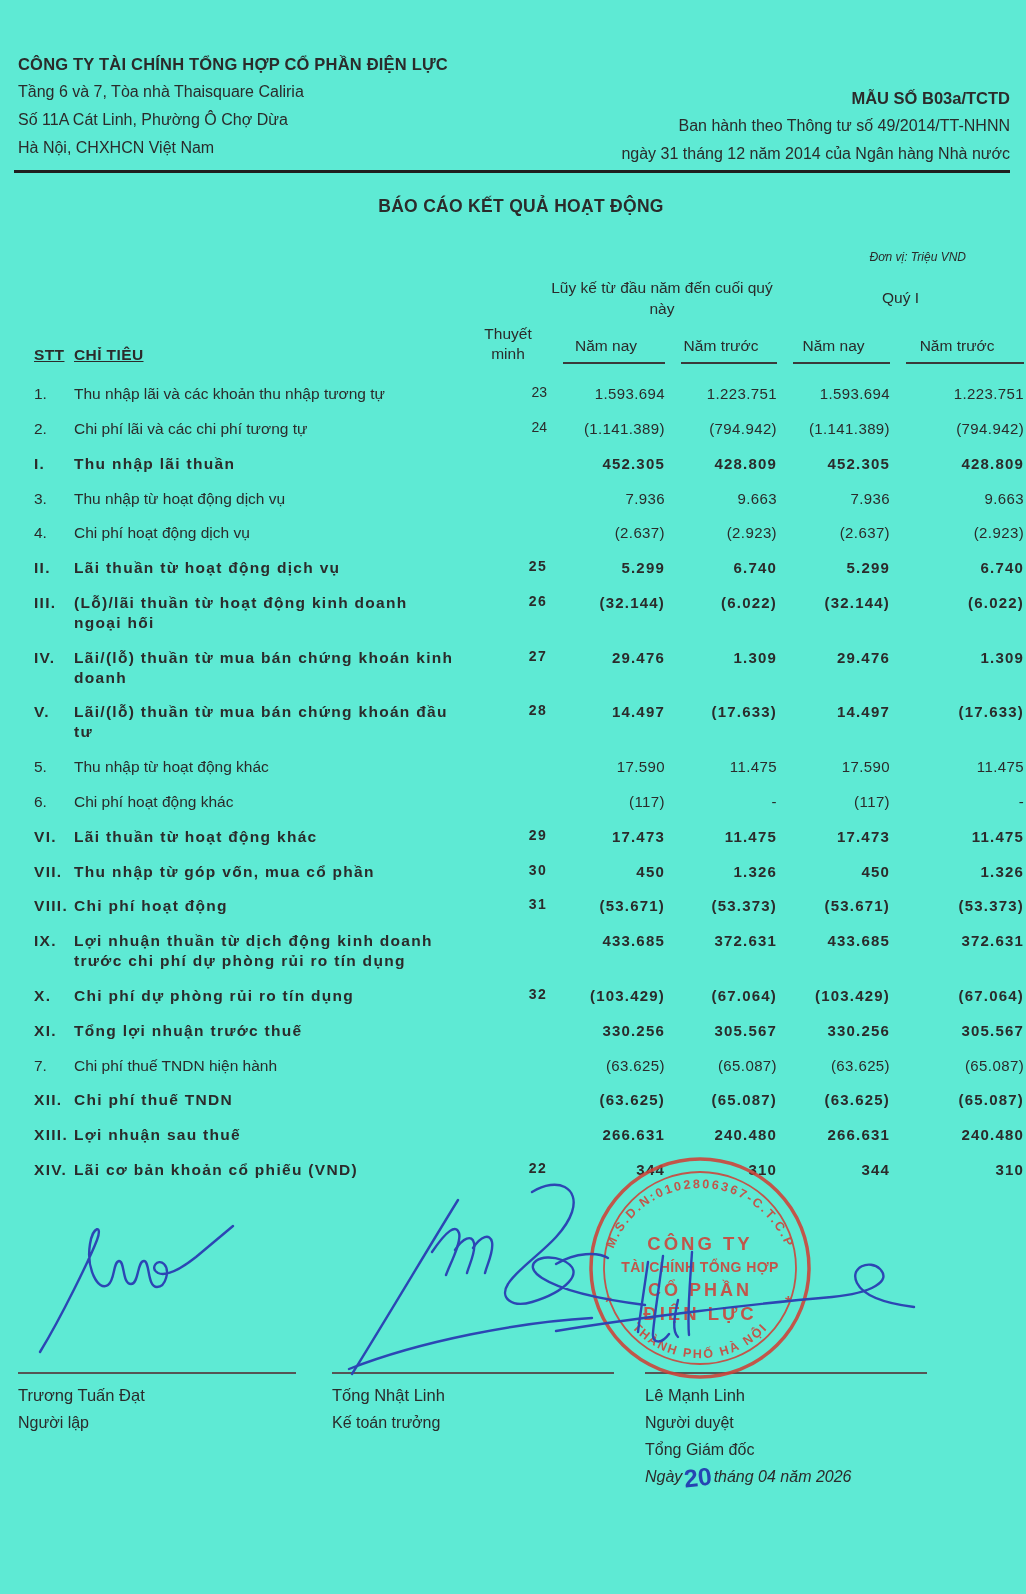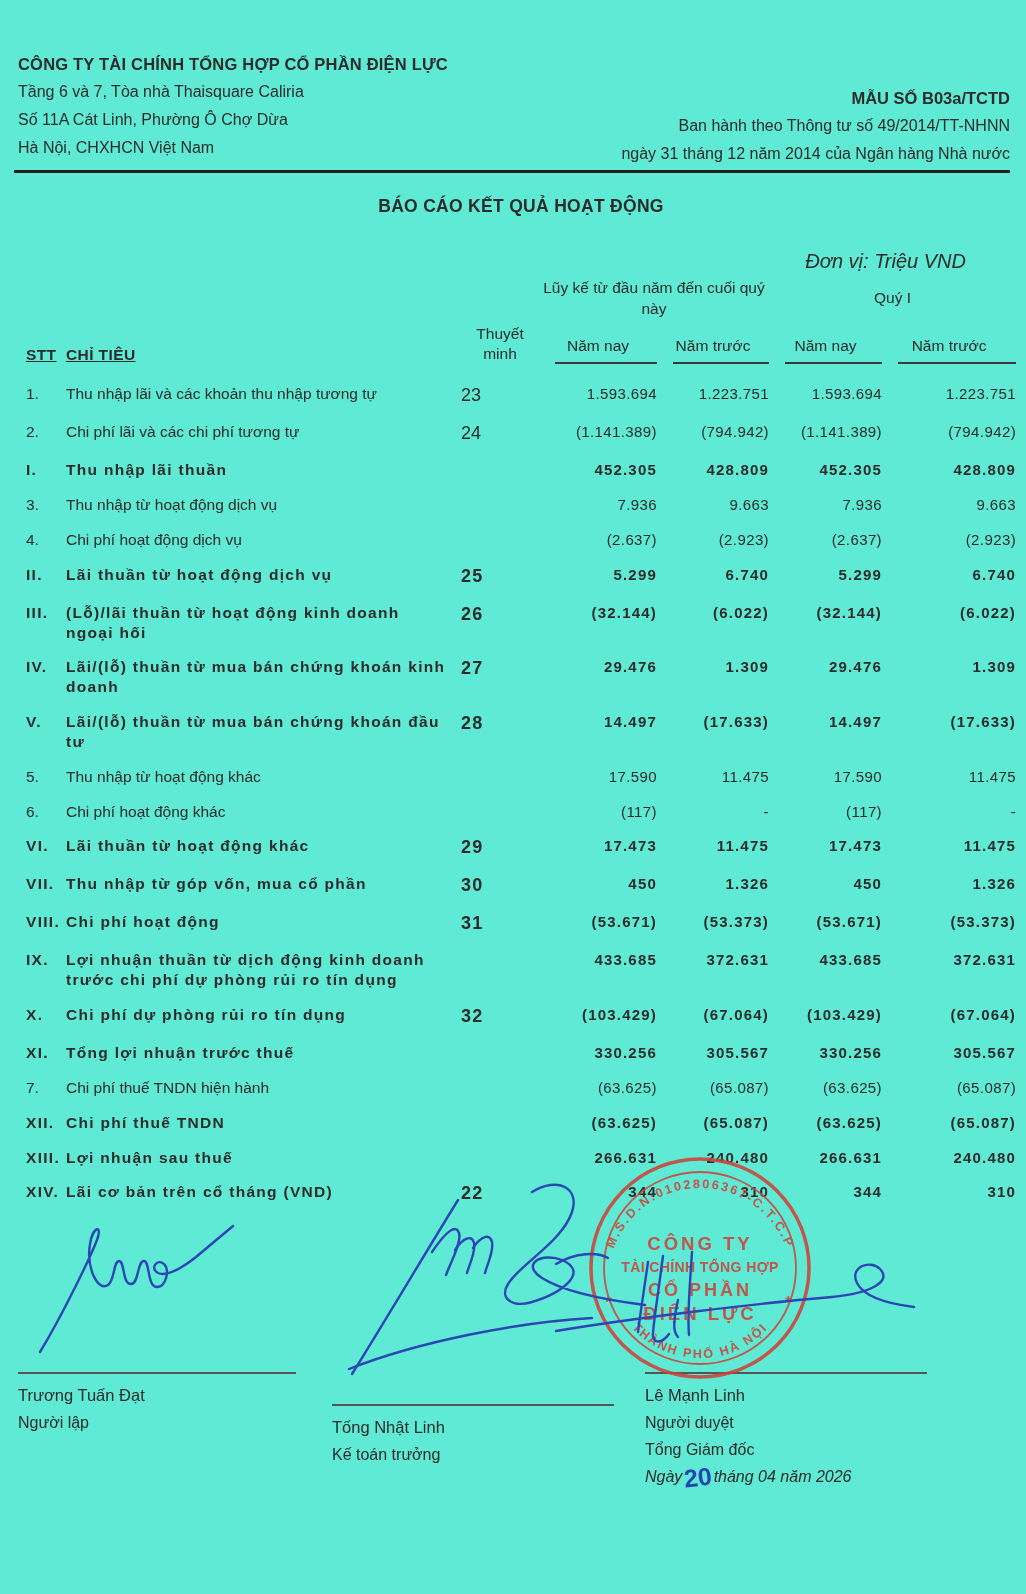--- a/index.html
+++ b/index.html
@@ -10,46 +10,46 @@
   
   .hdr-left{position:absolute;top:50px;left:18px;line-height:28px;font-size:16px;}
   .hdr-left .co{font-weight:700;font-size:16.5px;letter-spacing:.2px;}
   .hdr-right{position:absolute;top:84px;right:16px;text-align:right;line-height:28px;font-size:16px;}
   .hdr-right .form{font-weight:700;font-size:16.5px;}
   .top-rule{position:absolute;top:170px;left:14px;width:996px;height:3px;background:#1f1f1f;}
   
   .title-wrap{position:absolute;top:196px;left:0;width:990px;text-align:center;margin-left:26px;}
   .doc-title{font-weight:700;font-size:17.5px;letter-spacing:.3px;}
   .doc-sub{font-style:italic;font-size:16px;margin-top:6px;}
-  .unit{position:absolute;top:250px;right:60px;font-style:italic;font-size:20px;}
-  
-  table.rpt{position:absolute;top:268px;left:26px;width:990px;border-collapse:collapse;table-layout:fixed;}
+  .unit{position:absolute;top:250px;right:60px;font-style:italic;font-size:12px;}
+  
+  table.rpt{position:absolute;top:268px;left:34px;width:990px;border-collapse:collapse;table-layout:fixed;}
   table.rpt col.c-stt{width:40px;} table.rpt col.c-label{width:395px;}
   table.rpt col.c-note{width:78px;} table.rpt col.c-v1{width:118px;}
   table.rpt col.c-v2{width:112px;} table.rpt col.c-v3{width:113px;} table.rpt col.c-v4{width:134px;}
   .rpt th{font-weight:400;font-size:15.5px;padding:2px 0;}
   .rpt th.grp{text-align:center;vertical-align:middle;line-height:1.35;padding-top:10px;}
   .rpt th.h-stt,.rpt th.h-label{text-align:left;font-weight:700;vertical-align:bottom;letter-spacing:.4px;text-decoration:underline;}
   .rpt th.h-note{text-align:center;vertical-align:bottom;line-height:1.3;}
   .rpt th.h-num{text-align:center;vertical-align:bottom;}
   .rpt th .hrule{height:2.5px;background:#3a3a3a;margin:7px 0 0 16px;}
   .rpt th.h-num.last .hrule{margin-right:0;}
   .rpt td{font-size:15.5px;vertical-align:top;padding:7px 0 8px 0;line-height:1.28;}
   .rpt td.stt{text-align:left;padding-right:4px;}
   .rpt td.label{padding-right:14px;}
-  .rpt td.note{text-align:left;font-size:18px;}
+  .rpt td.note{text-align:right;font-size:14px;}
   .rpt td.num{text-align:right;font-size:15px;letter-spacing:.4px;white-space:nowrap;}
   .rpt tr.b td{font-weight:700;letter-spacing:1.3px;}
   .rpt tr.b td.num{letter-spacing:1.2px;}
   .rpt tbody tr:first-child td{padding-top:18px;}
   
   .sig-block{position:absolute;font-size:16px;line-height:27px;}
   .sig-line{height:2px;background:#555;margin-bottom:8px;}
   .sig-1{top:1372px;left:18px;width:278px;}
-  .sig-2{top:1372px;left:332px;width:282px;margin-top:32px;}
+  .sig-2{top:1372px;left:332px;width:282px;}
   .sig-3{top:1372px;left:645px;width:282px;}
   .sig-name{font-size:16.5px;}
   .sig-date{font-style:italic;}
   .day-hand{color:#2644b2;font-weight:700;font-size:25px;font-style:normal;
     display:inline-block;transform:rotate(-6deg);margin:0 -3px 0 2px;line-height:1;vertical-align:-4px;}
   
   svg.ink{position:absolute;left:0;top:0;width:1026px;height:1594px;pointer-events:none;}
   .stamp-text{fill:#cf4238;font-family:"Liberation Sans","DejaVu Sans",sans-serif;font-weight:700;}
 </style>
 </head>
@@ -279,21 +279,21 @@
       <td class="stt">XIII.</td>
       <td class="label">Lợi nhuận sau thuế</td>
       <td class="note"></td>
       <td class="num v1">266.631</td>
       <td class="num v2">240.480</td>
       <td class="num v3">266.631</td>
       <td class="num v4">240.480</td>
     </tr>
         <tr class="b">
       <td class="stt">XIV.</td>
-      <td class="label">Lãi cơ bản trên cổ tháng (VND)</td>
+      <td class="label">Lãi cơ bản khoản cổ phiếu (VND)</td>
       <td class="note">22</td>
       <td class="num v1">344</td>
       <td class="num v2">310</td>
       <td class="num v3">344</td>
       <td class="num v4">310</td>
     </tr>
       </tbody>
   </table>
 
   <div class="sig-block sig-1">

